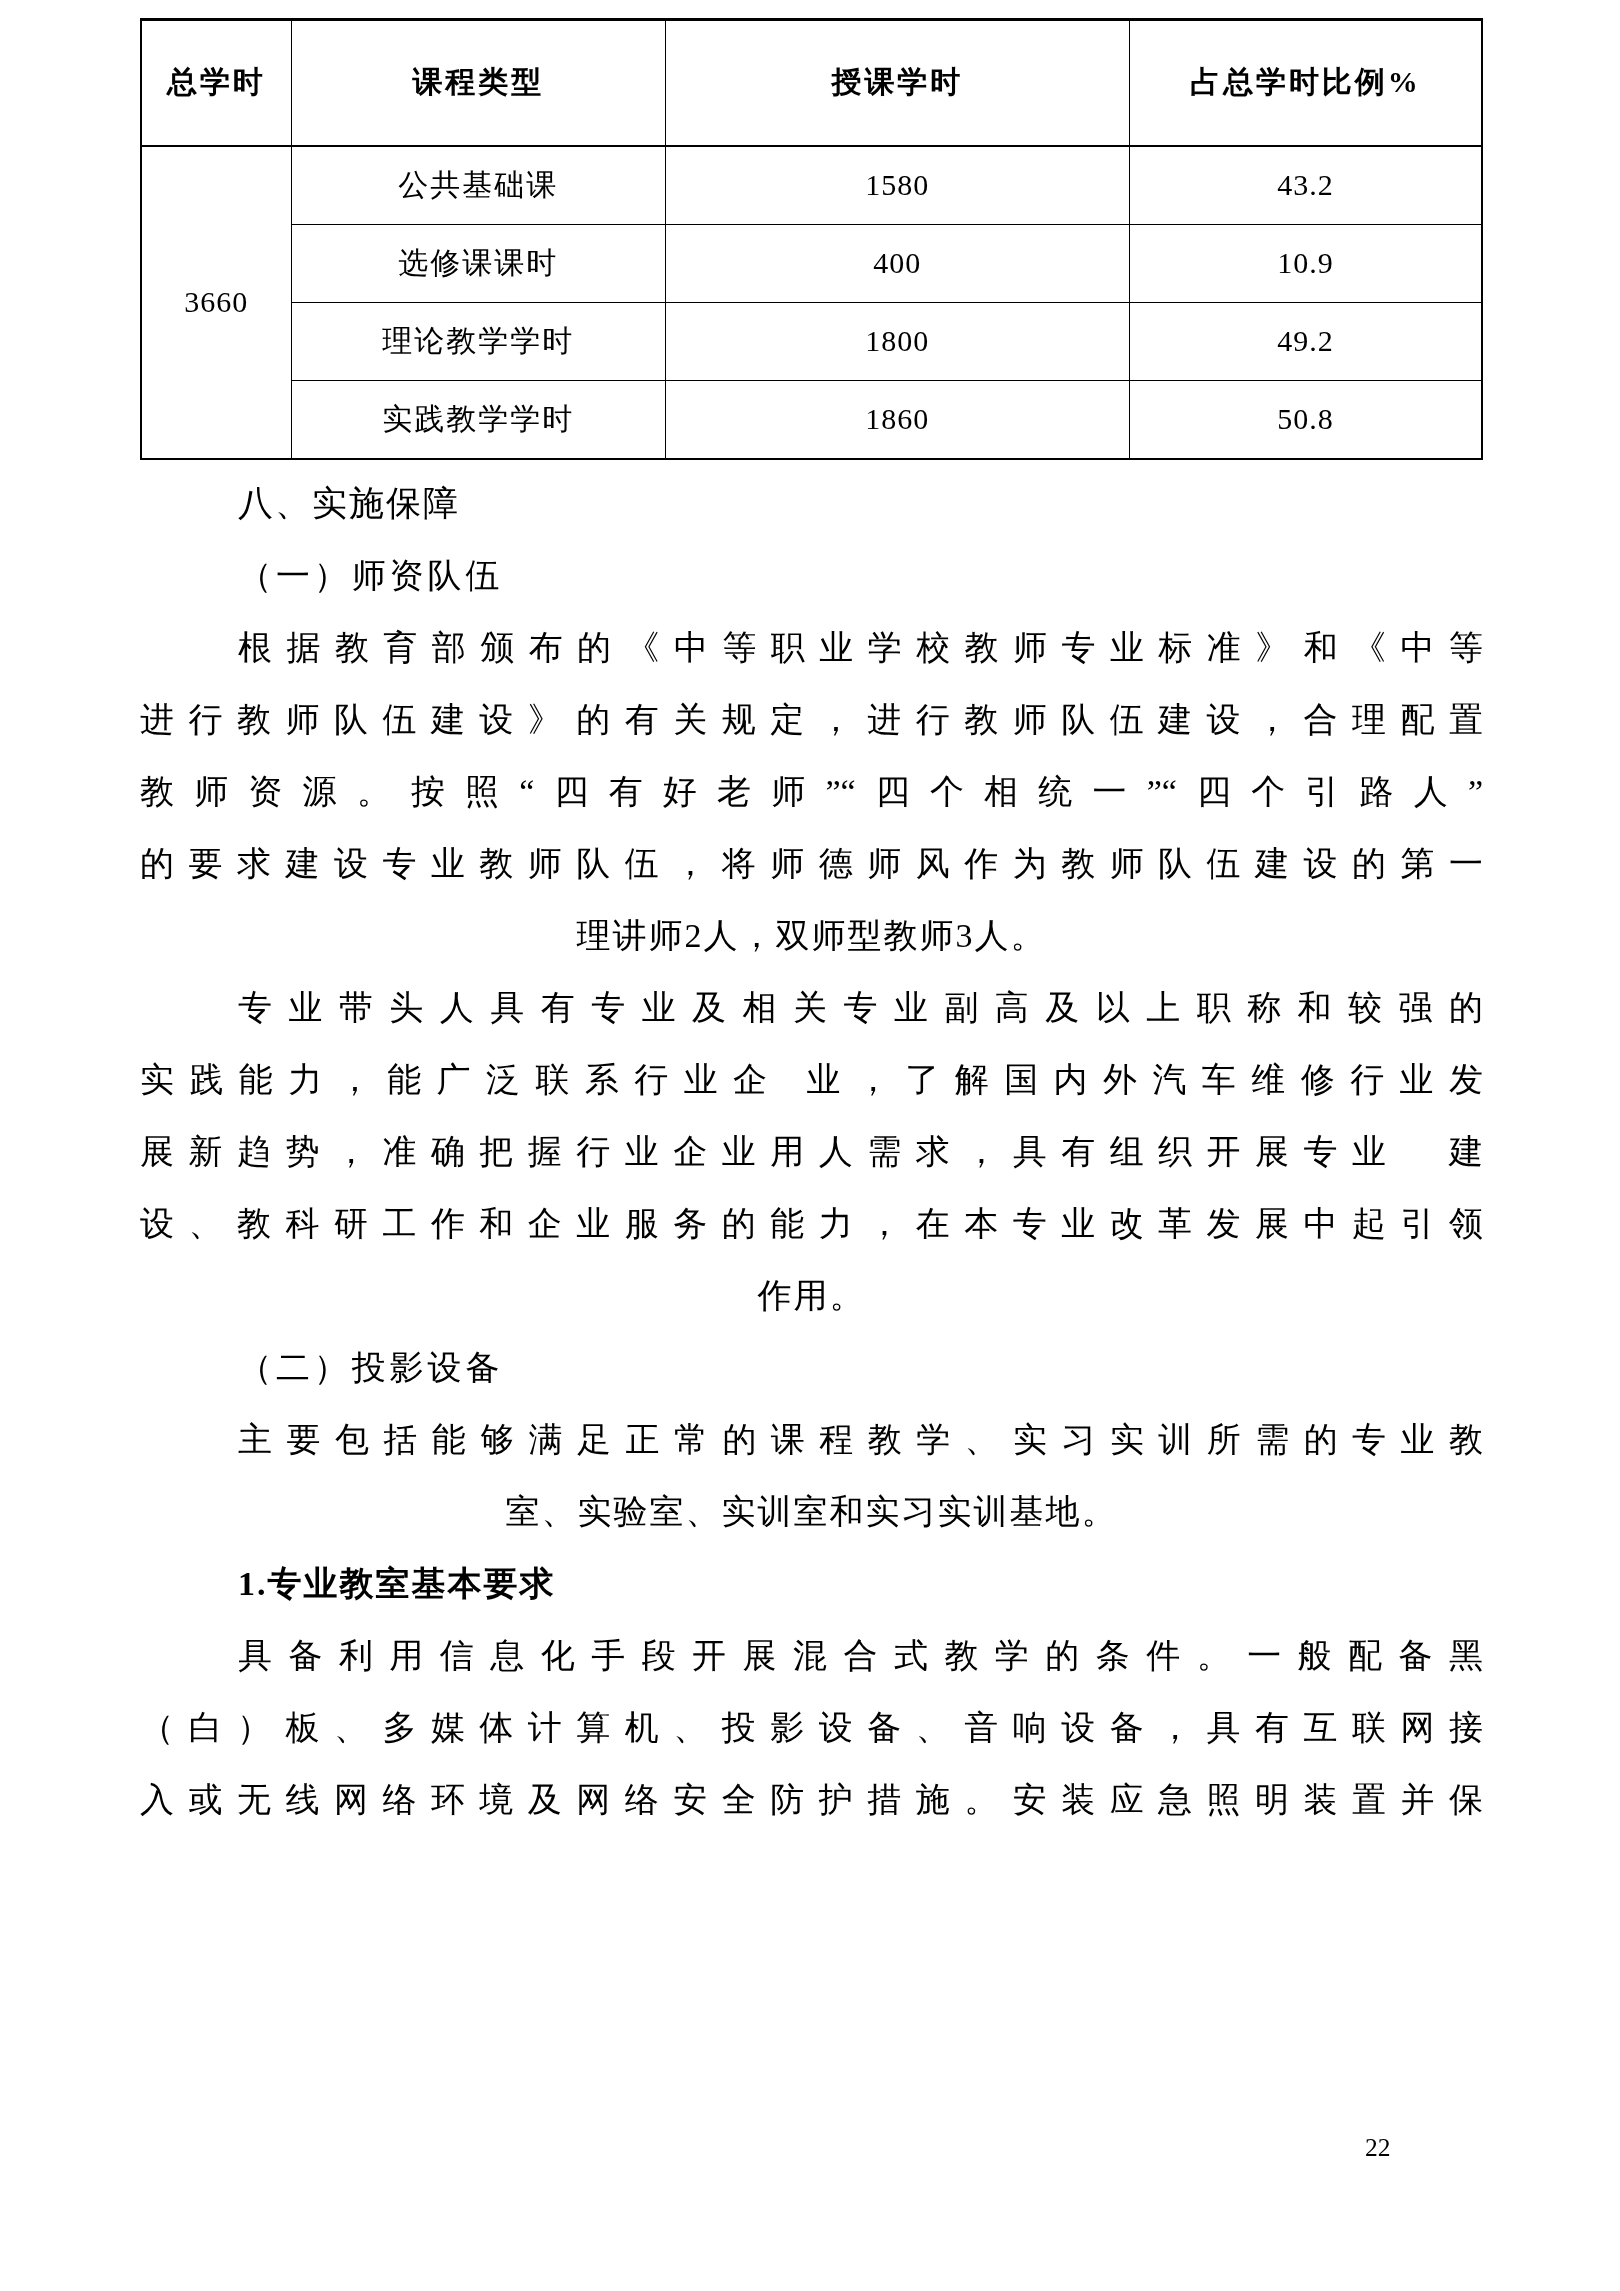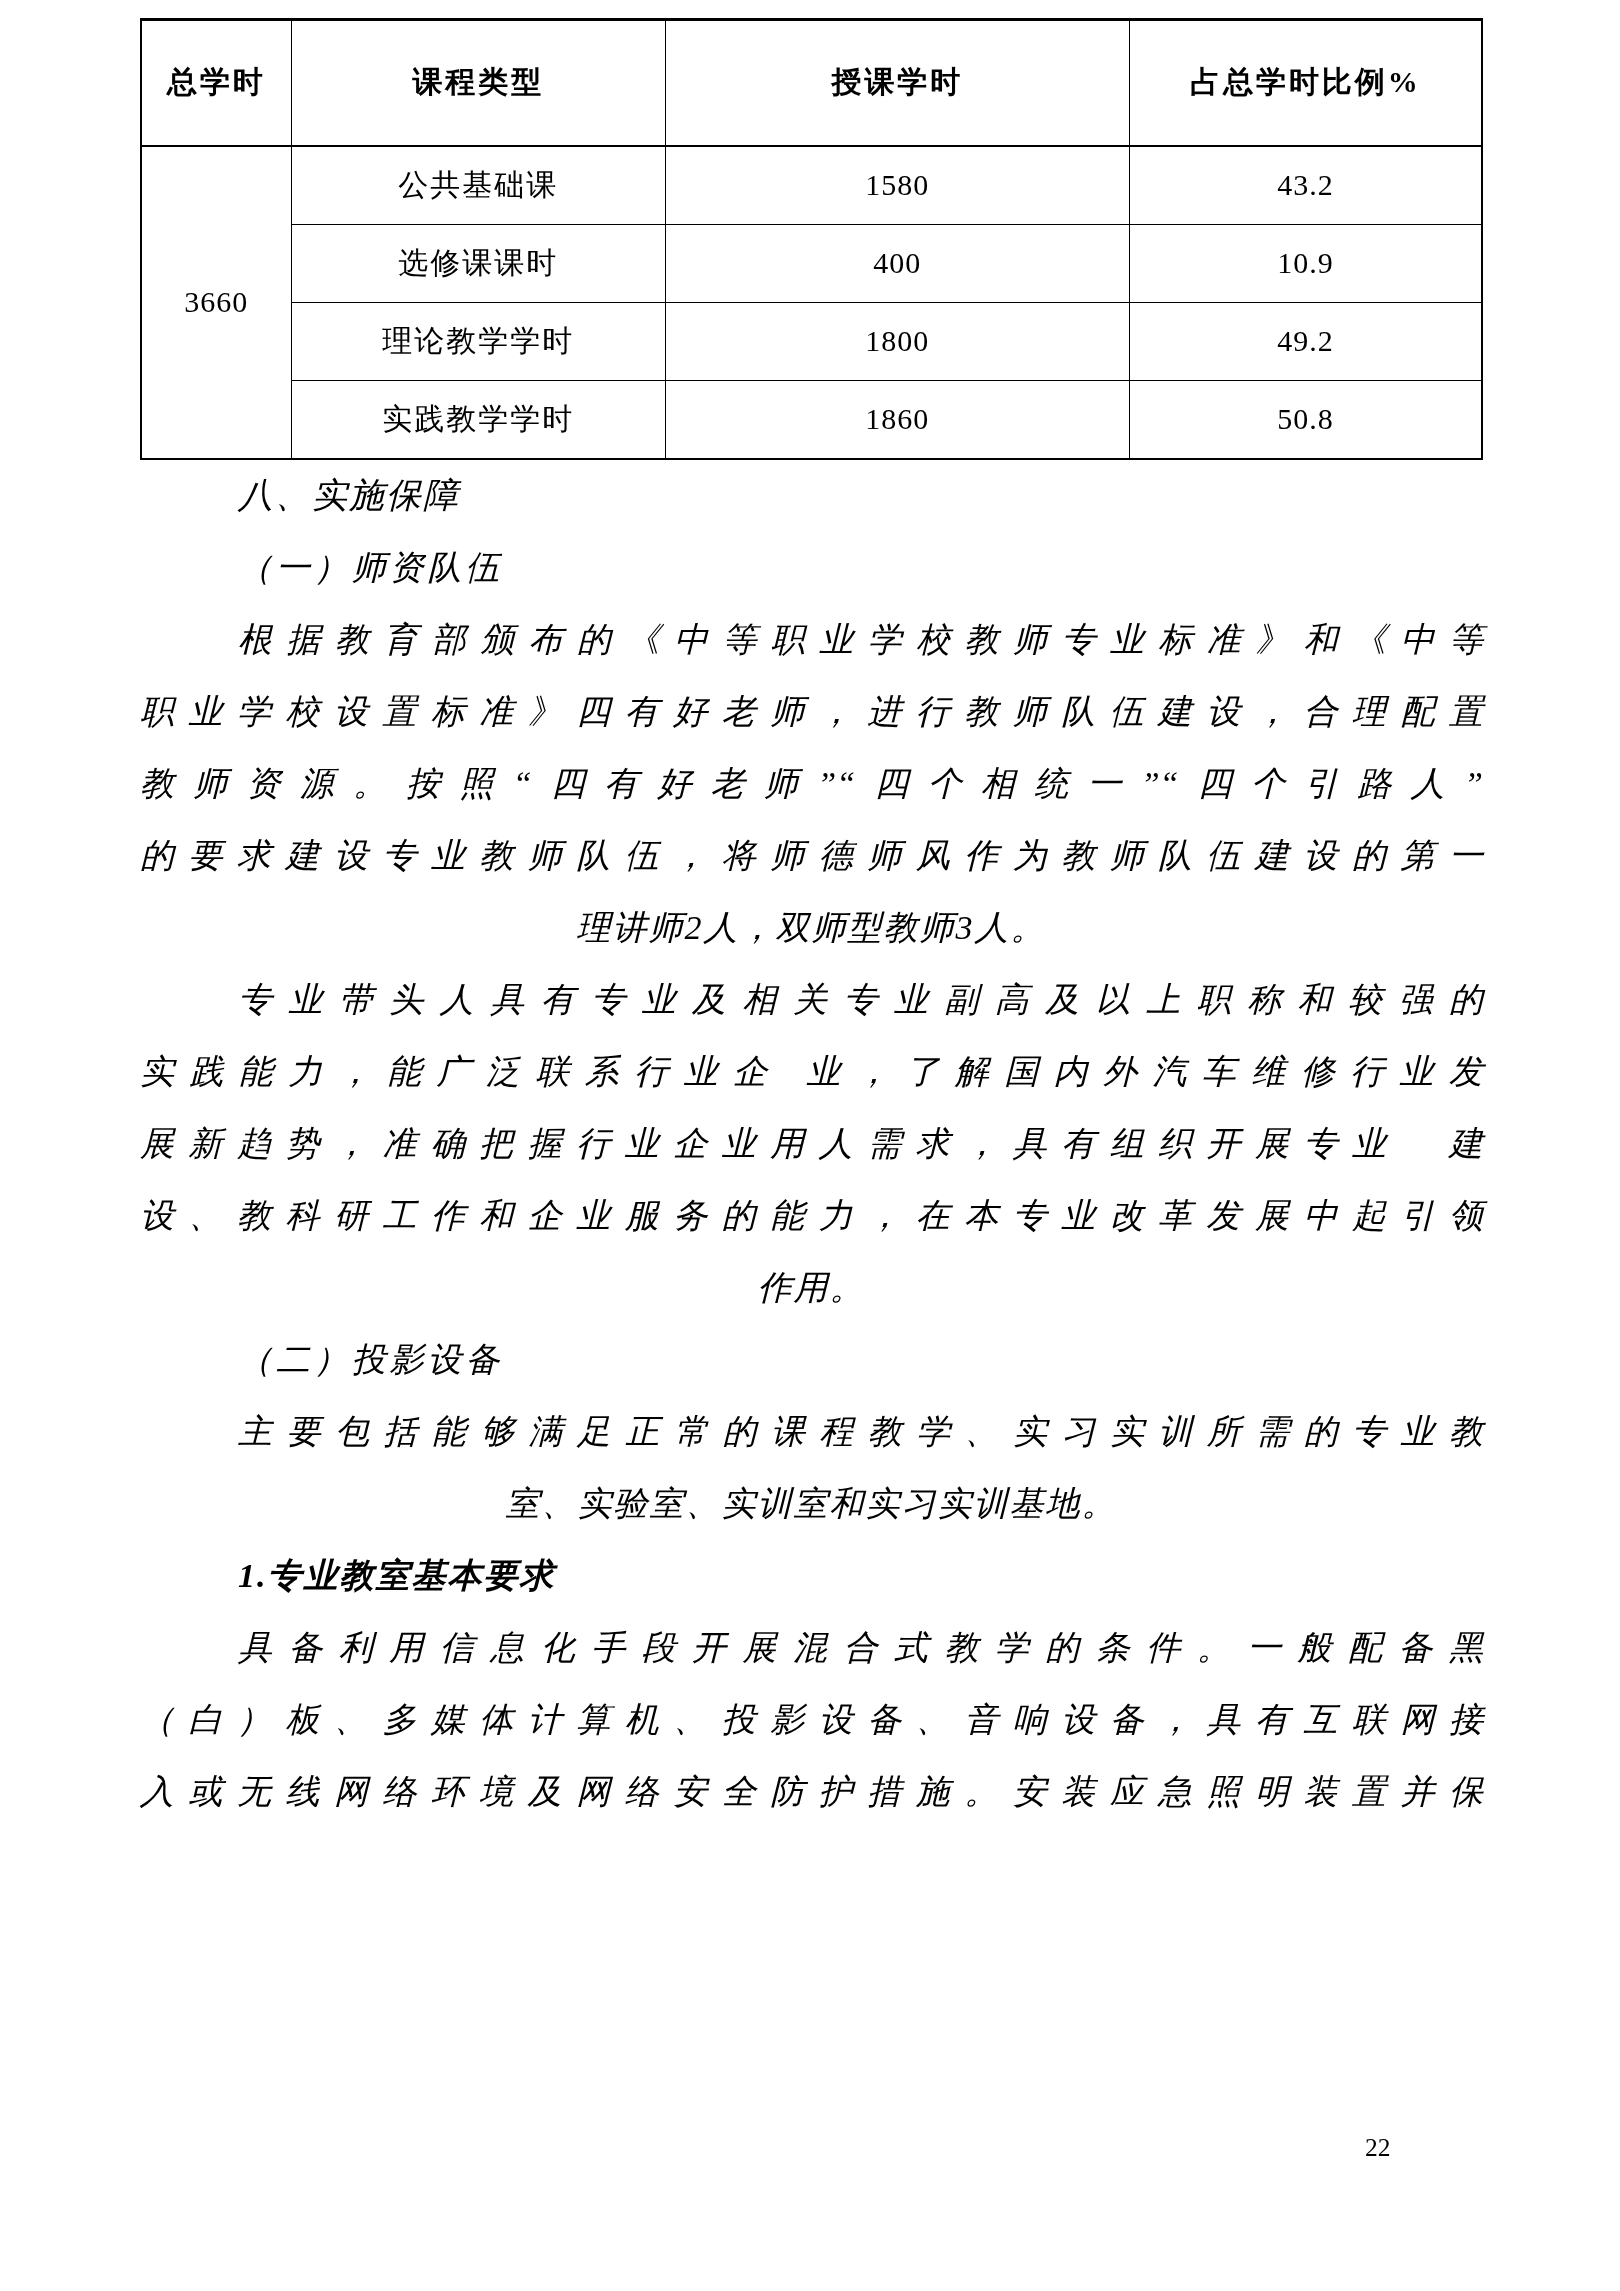--- a/index.html
+++ b/index.html
@@ -29,21 +29,21 @@
     padding:16px;
   }
   .course-table thead th{
     height:92px;font-size:30px;font-weight:700;
     letter-spacing:2.9px;border-bottom:2px solid #000;
   }
   .course-table tbody td{
     height:45px;font-size:30px;letter-spacing:2px;
   }
   .course-table td.num{letter-spacing:1px;}
-  .lines{margin-top:0;font-style:italic;}
+  .lines{margin-top:8px;}
   .line{
     font-size:34px;line-height:72px;height:72px;
   }
   .j{
     text-align:justify;
     text-align-last:justify;
     -moz-text-align-last:justify;
   }
   .first{text-indent:98px;}
   .last{text-align:center;letter-spacing:2px;}
@@ -99,21 +99,21 @@
         <td class="num">50.8</td>
       </tr>
     </tbody>
   </table>
 
   <div class="lines">
     <div class="line h-section">八、实施保障</div>
     <div class="line h-sub">（一）师资队伍</div>
 
     <div class="line j first">根据教育部颁布的《中等职业学校教师专业标准》和《中等</div>
-    <div class="line j">职业学校设置标准》四有好老师，进行教师队伍建设，合理配置</div>
+    <div class="line j">进行教师队伍建设》的有关规定，进行教师队伍建设，合理配置</div>
     <div class="line j">教师资源。按照“四有好老师”“四个相统一”“四个引路人”</div>
     <div class="line j">的要求建设专业教师队伍，将师德师风作为教师队伍建设的第一</div>
     <div class="line last">理讲师2人，双师型教师3人。</div>
 
     <div class="line j first">专业带头人具有专业及相关专业副高及以上职称和较强的</div>
     <div class="line j">实践能力，能广泛联系行业企 业，了解国内外汽车维修行业发</div>
     <div class="line j">展新趋势，准确把握行业企业用人需求，具有组织开展专业　建</div>
     <div class="line j">设、教科研工作和企业服务的能力，在本专业改革发展中起引领</div>
     <div class="line last">作用。</div>
 

